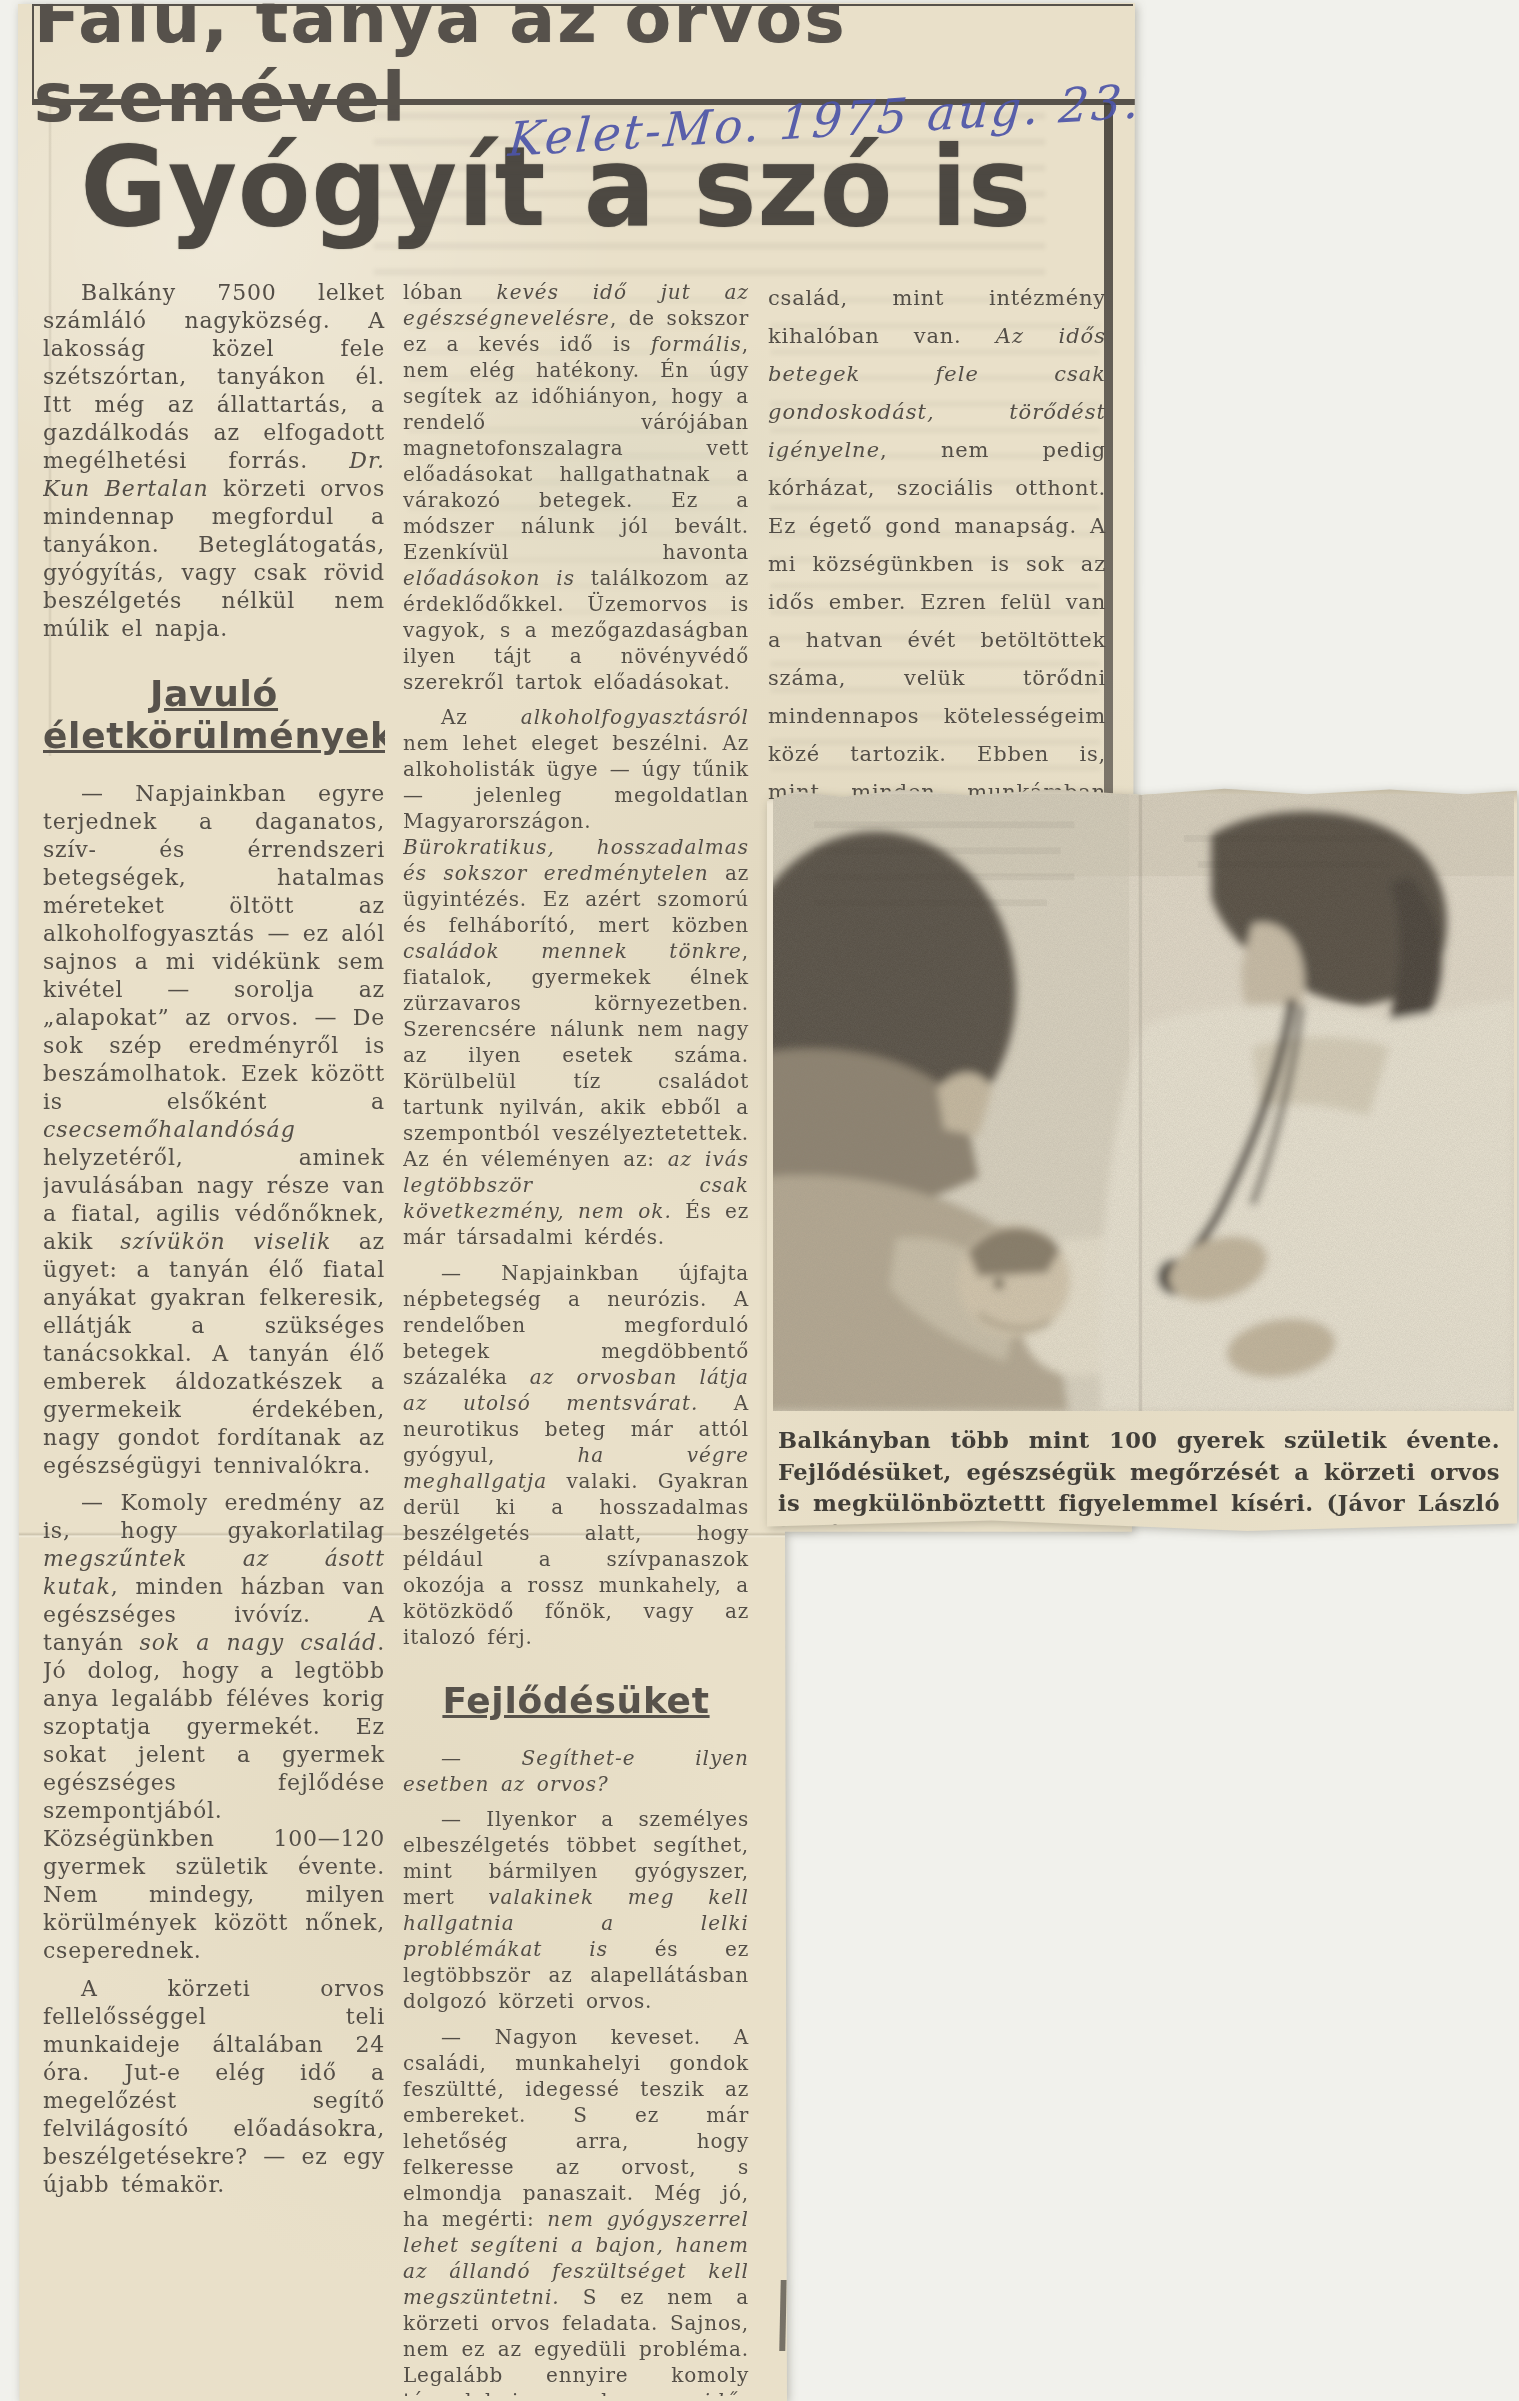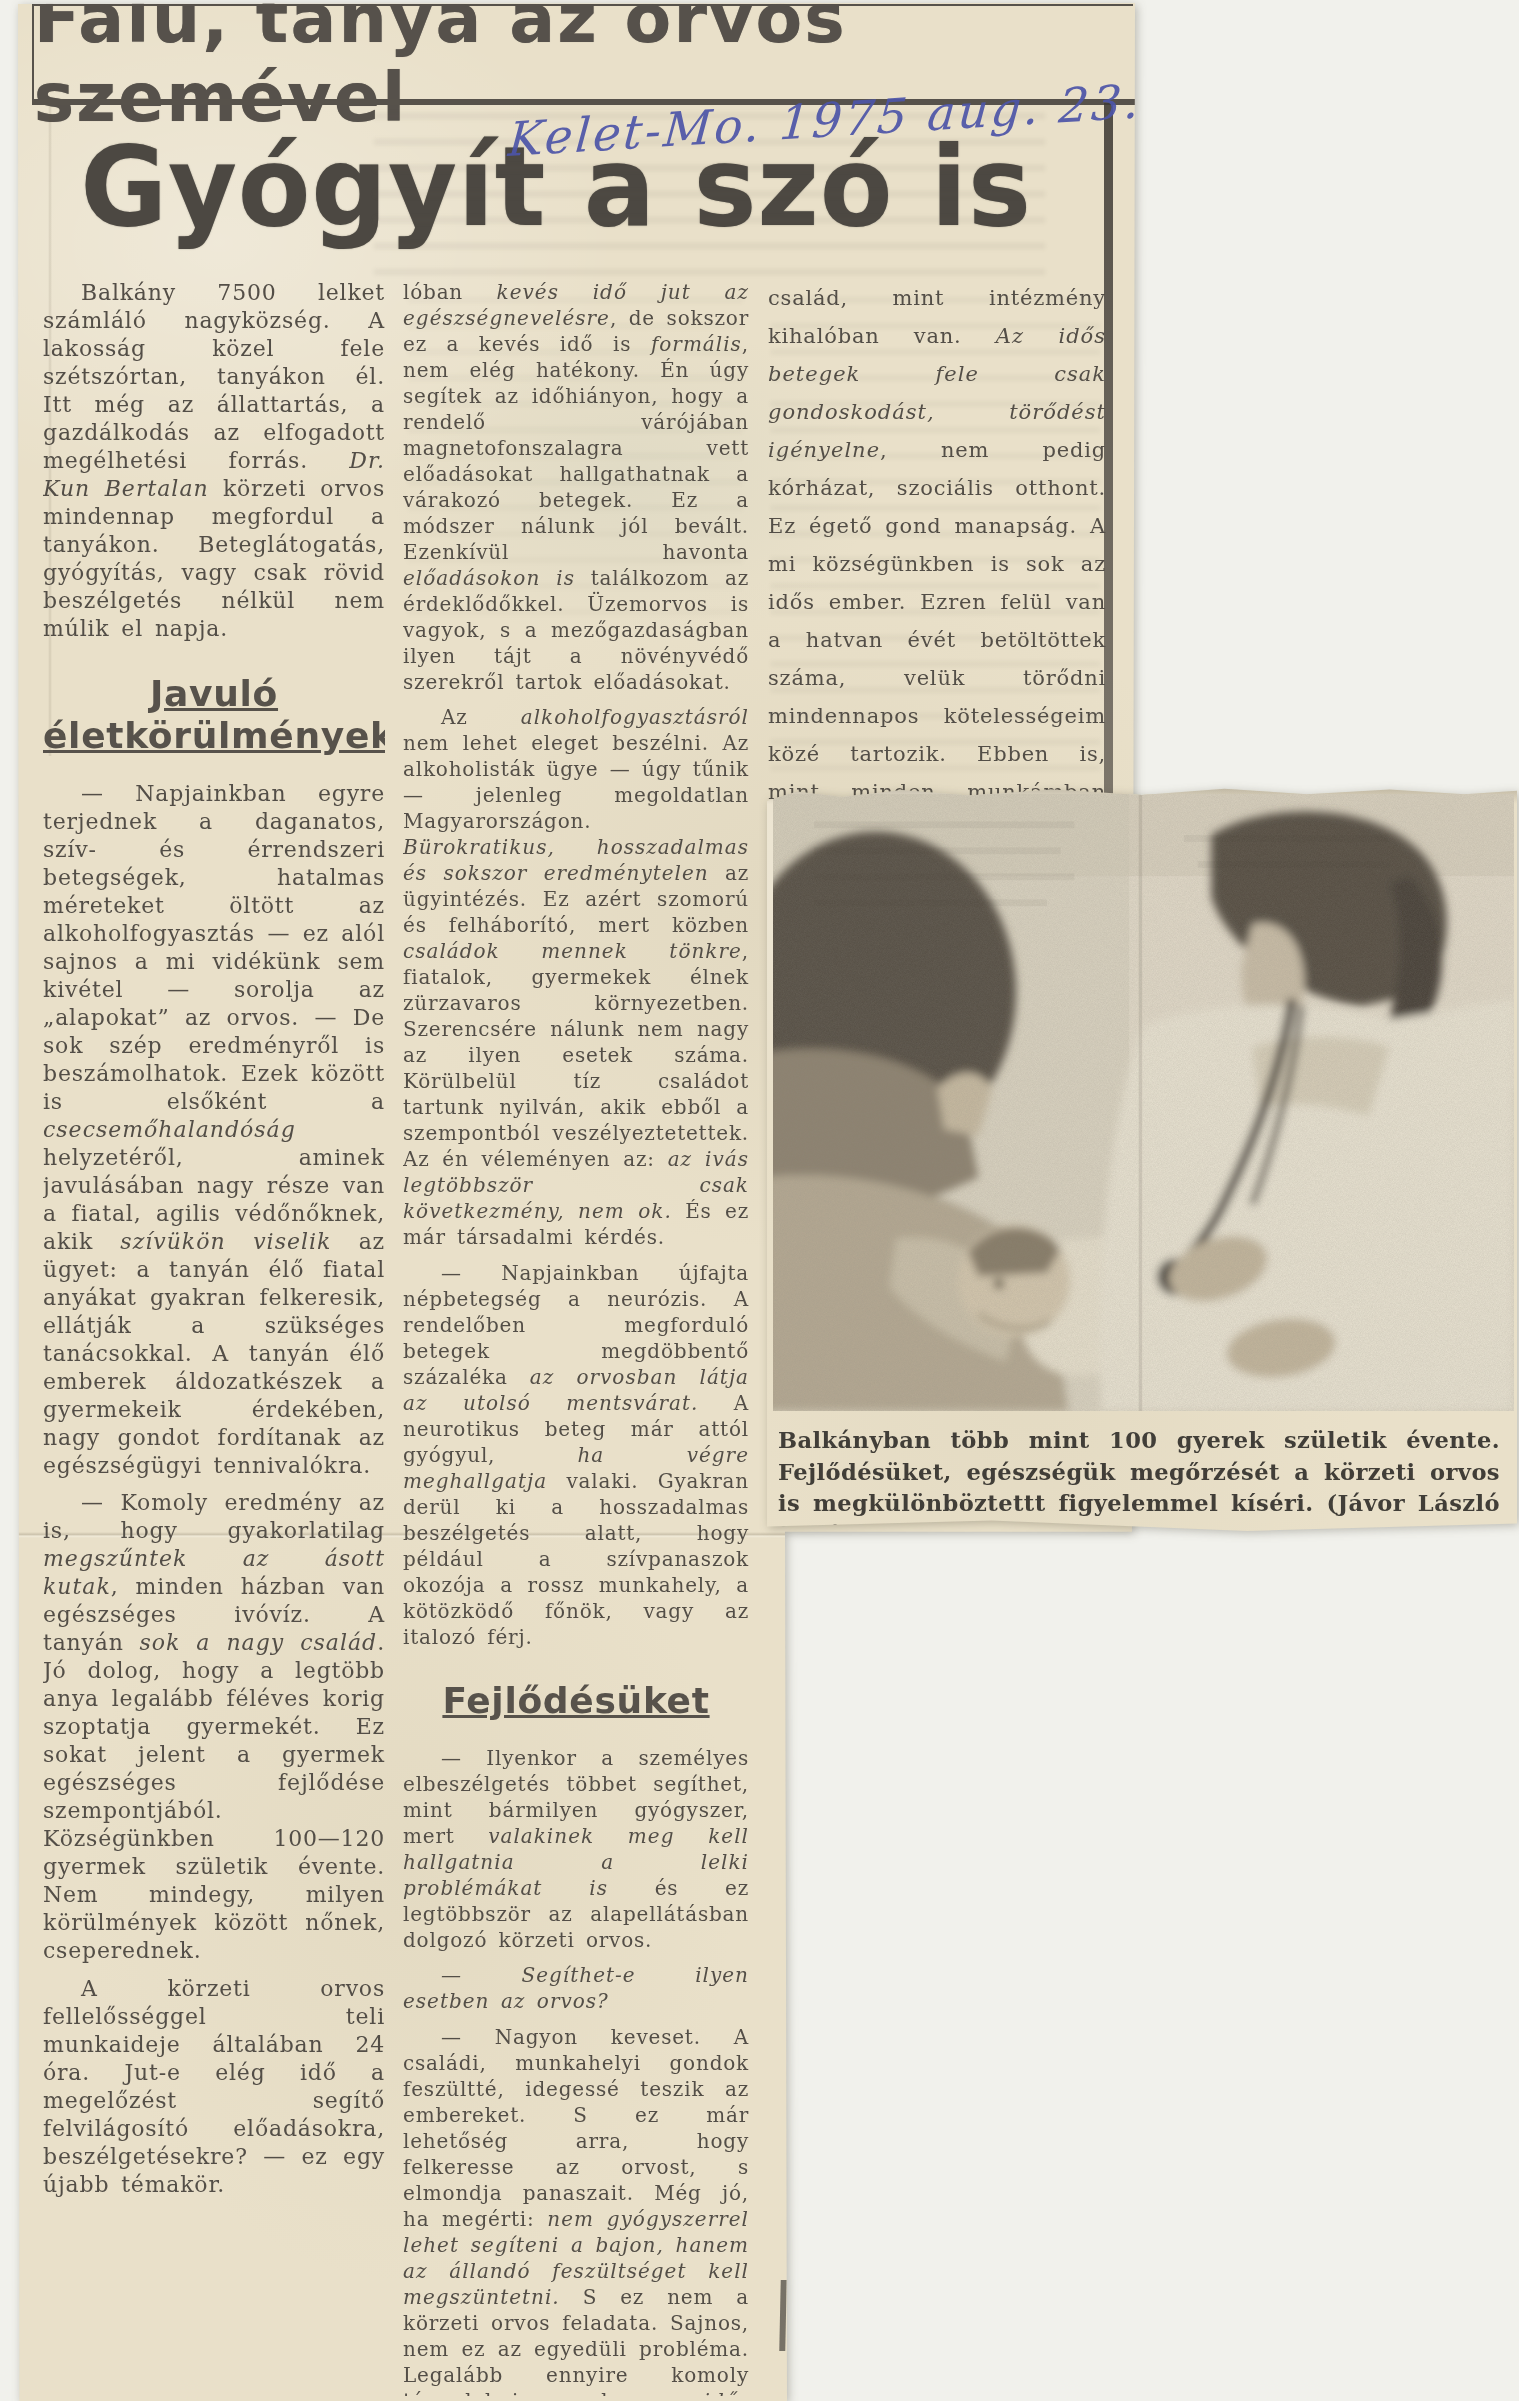--- a/index.html
+++ b/index.html
@@ -131,22 +131,22 @@
           <h2 class="col-heading"><span>Javuló életkörülmények</span></h2>
           <p class="body-p"><span>— Napjainkban egyre terjednek a daganatos, szív- és érrendszeri betegségek, hatalmas méreteket öltött az alkoholfogyasztás — ez alól sajnos a mi vidékünk sem kivétel — sorolja az „alapokat” az orvos. — De sok szép eredményről is beszámolhatok. Ezek között is elsőként a </span><i>csecsemőhalandóság</i><span> helyzetéről, aminek javulásában nagy része van a fiatal, agilis védőnőknek, akik </span><i>szívükön viselik</i><span> az ügyet: a tanyán élő fiatal anyákat gyakran felkeresik, ellátják a szükséges tanácsokkal. A tanyán élő emberek áldozatkészek a gyermekeik érdekében, nagy gondot fordítanak az egészségügyi tennivalókra.</span></p>
           <p class="body-p"><span>— Komoly eredmény az is, hogy gyakorlatilag </span><i>megszűntek az ásott kutak</i><span>, minden házban van egészséges ivóvíz. A tanyán </span><i>sok a nagy család</i><span>. Jó dolog, hogy a legtöbb anya legalább féléves korig szoptatja gyermekét. Ez sokat jelent a gyermek egészséges fejlődése szempontjából. Községünkben 100—120 gyermek születik évente. Nem mindegy, milyen körülmények között nőnek, cseperednek.</span></p>
           <p class="body-p"><span>A körzeti orvos fellelősséggel teli munkaideje általában 24 óra. Jut-e elég idő a megelőzést segítő felvilágosító előadásokra, beszélgetésekre? — ez egy újabb témakör.</span></p>
         </div>
       <div class="col" id="col2">
           <p class="body-p no-indent"><span>lóban </span><i>kevés idő jut az egészségnevelésre</i><span>, de sokszor ez a kevés idő is </span><i>formális</i><span>, nem elég hatékony. Én úgy segítek az időhiányon, hogy a rendelő várójában magnetofonszalagra vett előadásokat hallgathatnak a várakozó betegek. Ez a módszer nálunk jól bevált. Ezenkívül havonta </span><i>előadásokon is</i><span> találkozom az érdeklődőkkel. Üzemorvos is vagyok, s a mezőgazdaságban ilyen tájt a növényvédő szerekről tartok előadásokat.</span></p>
           <p class="body-p"><span>Az </span><i>alkoholfogyasztásról</i><span> nem lehet eleget beszélni. Az alkoholisták ügye — úgy tűnik — jelenleg megoldatlan Magyarországon. </span><i>Bürokratikus, hosszadalmas és sokszor eredménytelen</i><span> az ügyintézés. Ez azért szomorú és felháborító, mert közben </span><i>családok mennek tönkre</i><span>, fiatalok, gyermekek élnek zürzavaros környezetben. Szerencsére nálunk nem nagy az ilyen esetek száma. Körülbelül tíz családot tartunk nyilván, akik ebből a szempontból veszélyeztetettek. Az én véleményen az: </span><i>az ivás legtöbbször csak következmény, nem ok.</i><span> És ez már társadalmi kérdés.</span></p>
           <p class="body-p"><span>— Napjainkban újfajta népbetegség a neurózis. A rendelőben megforduló betegek megdöbbentő százaléka </span><i>az orvosban látja az utolsó mentsvárat.</i><span> A neurotikus beteg már attól gyógyul, </span><i>ha végre meghallgatja</i><span> valaki. Gyakran derül ki a hosszadalmas beszélgetés alatt, hogy például a szívpanaszok okozója a rossz munkahely, a kötözködő főnök, vagy az italozó férj.</span></p>
           <h2 class="col-heading"><span>Fejlődésüket</span></h2>
+          <p class="body-p"><i>— Segíthet-e ilyen esetben az orvos?</i></p>
           <p class="body-p"><span>— Ilyenkor a személyes elbeszélgetés többet segíthet, mint bármilyen gyógyszer, mert </span><i>valakinek meg kell hallgatnia a lelki problémákat is</i><span> és ez legtöbbször az alapellátásban dolgozó körzeti orvos.</span></p>
-          <p class="body-p"><i>— Segíthet-e ilyen esetben az orvos?</i></p>
           <p class="body-p"><span>— Nagyon keveset. A családi, munkahelyi gondok feszültté, idegessé teszik az embereket. S ez már lehetőség arra, hogy felkeresse az orvost, s elmondja panaszait. Még jó, ha megérti: </span><i>nem gyógyszerrel lehet segíteni a bajon, hanem az állandó feszültséget kell megszüntetni.</i><span> S ez nem a körzeti orvos feladata. Sajnos, nem ez az egyedüli probléma. Legalább ennyire komoly társadalmi gond az </span><i>idős korúak</i></p>
         </div>
       <div class="col" id="col3">
           <p class="body-p no-indent"><span>család, mint intézmény kihalóban van. </span><i>Az idős betegek fele csak gondoskodást, törődést igényelne</i><span>, nem pedig kórházat, szociális otthont. Ez égető gond manapság. A mi községünkben is sok az idős ember. Ezren felül van a hatvan évét betöltöttek száma, velük törődni mindennapos kötelességeim közé tartozik. Ebben is, mint minden munkámban nagyon sokat segít a körzeti </span><i>ápolónő és az orvosirnok is.</i><span> Csak együtt vagyunk képesek ellátni a mindennapok feladatait.</span></p>
         </div>
     </div>
   </div>
 
   <div class="handwriting">Kelet-Mo. 1975 aug. 23.</div>
 

